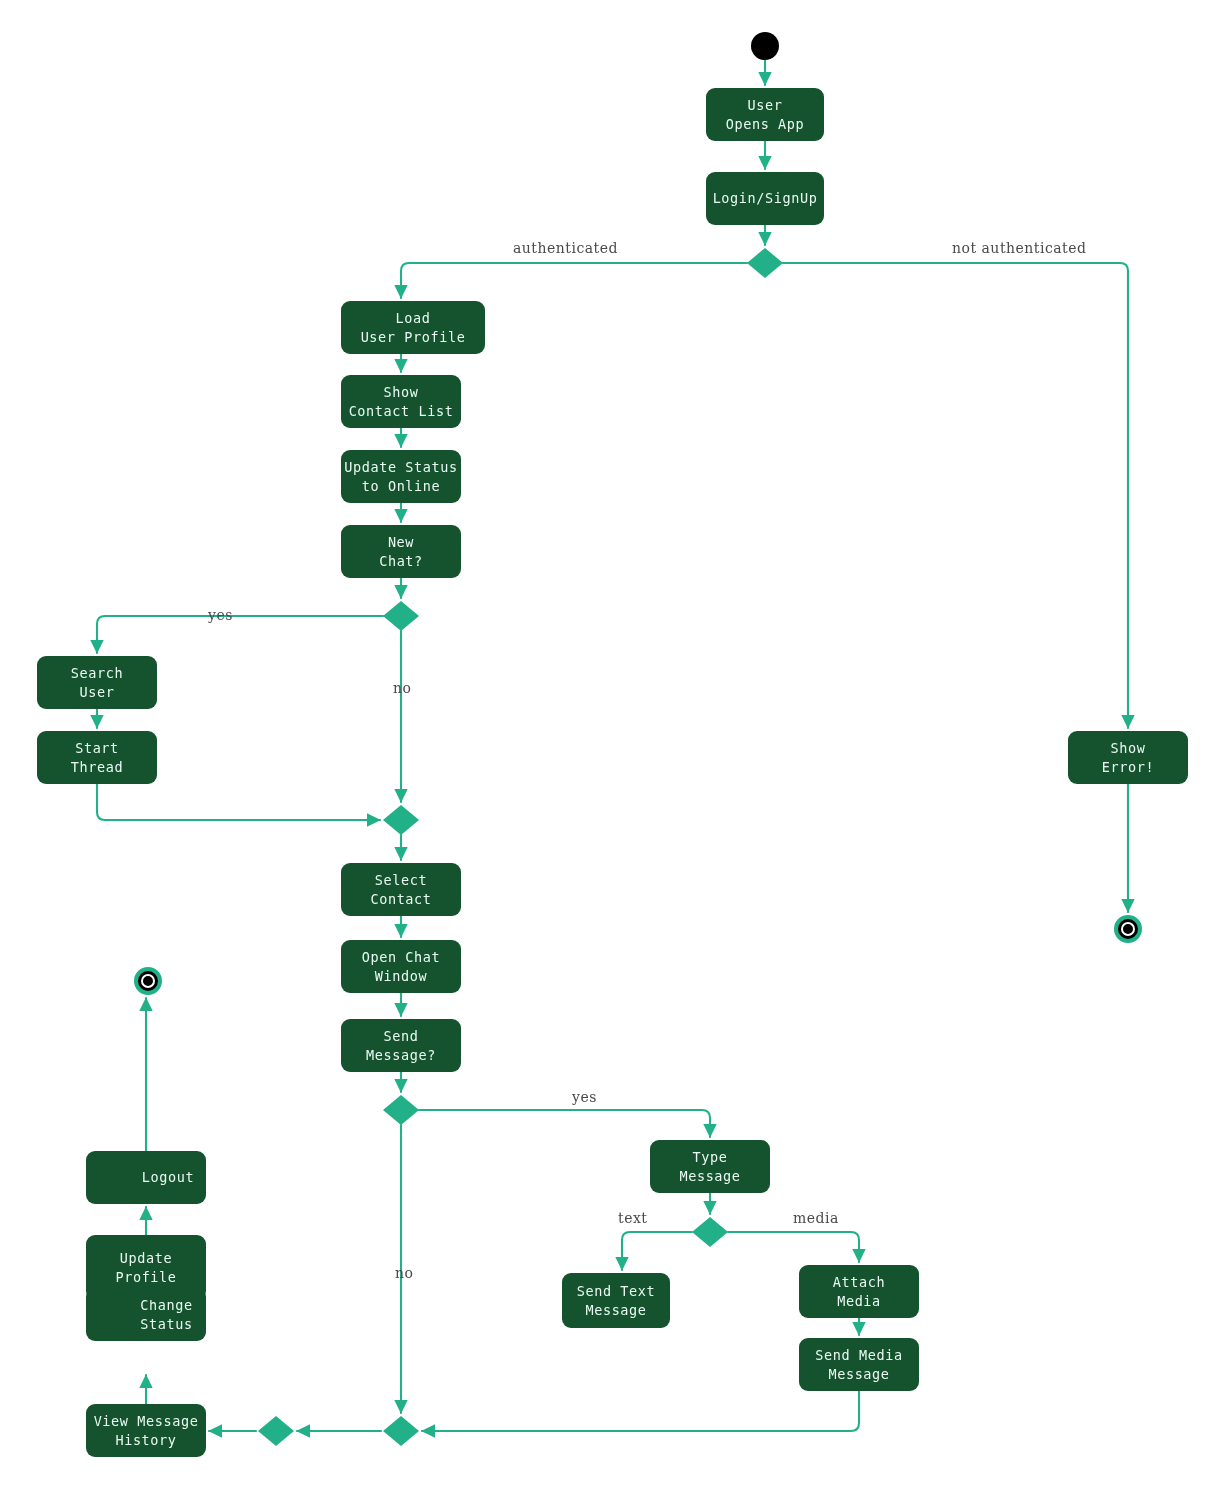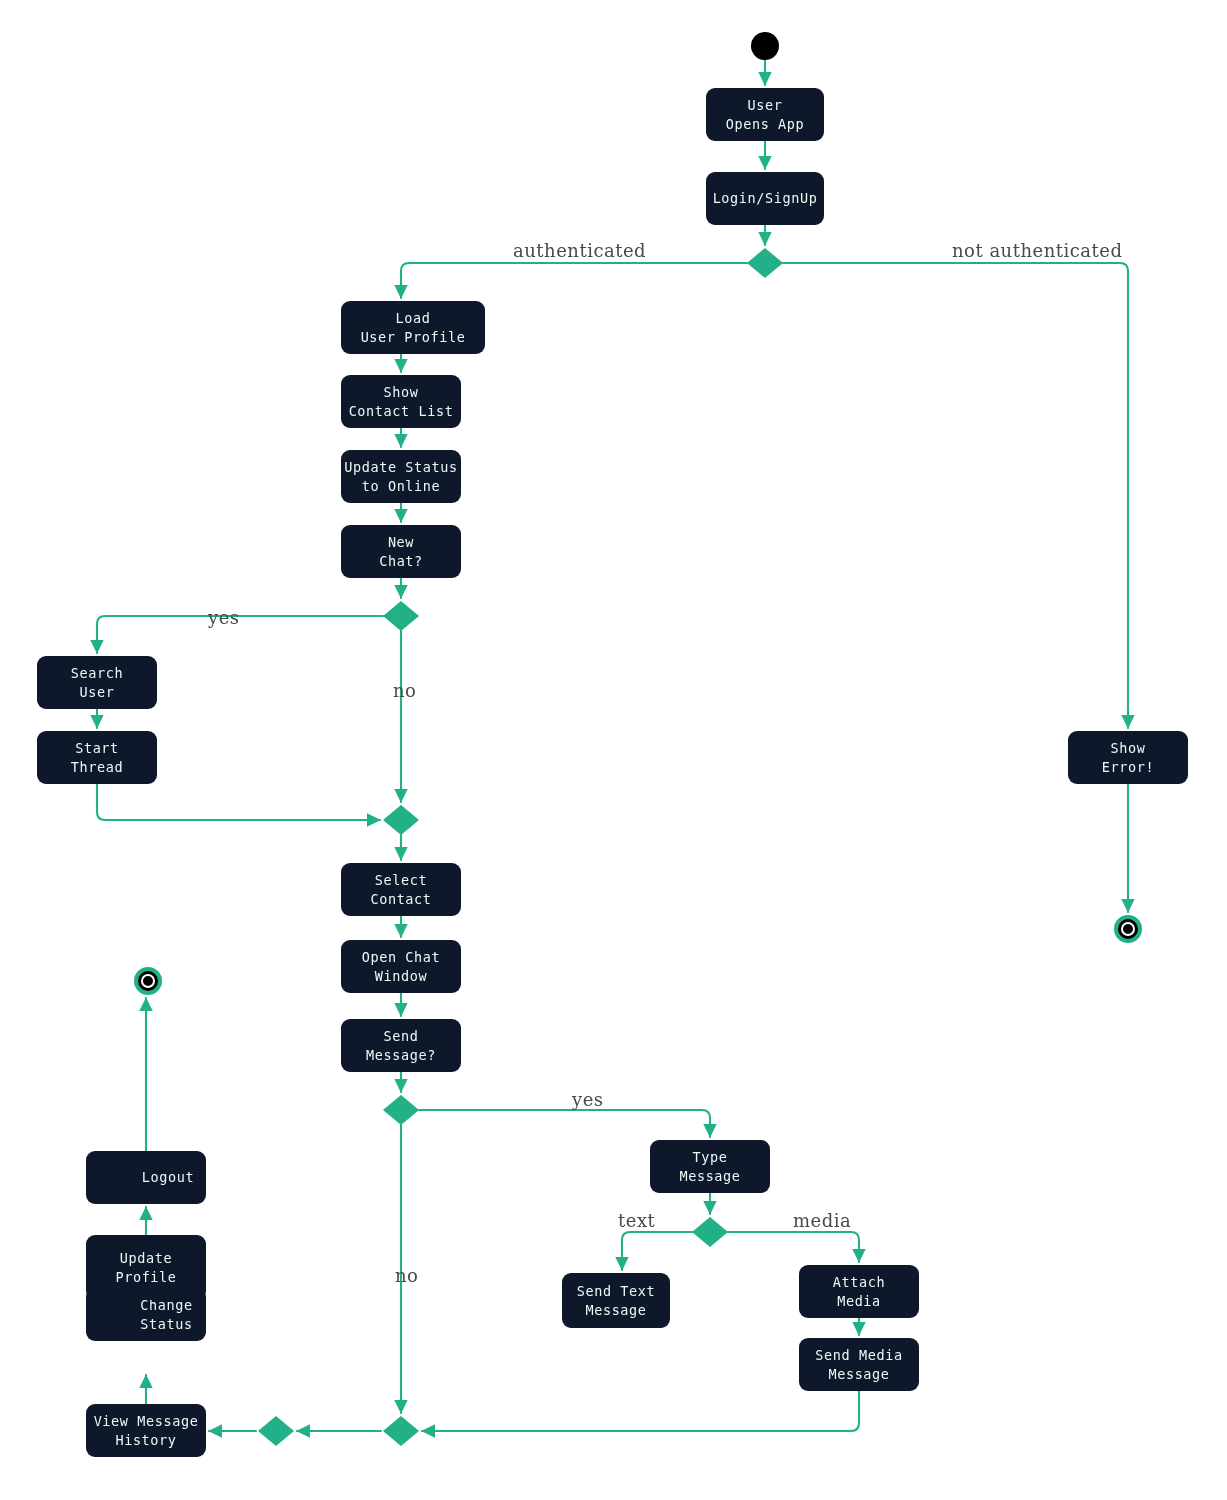--- a/index.html
+++ b/index.html
@@ -8,39 +8,39 @@
     width:1227px;
     height:1500px;
     background:#ffffff;
     overflow:hidden;
     font-family:"DejaVu Sans Mono", monospace;
   }
   svg#wires{position:absolute;left:0;top:0;width:1227px;height:1500px;}
   .node{
     position:absolute;
     box-sizing:border-box;
-    background:#0f172a;
+    background:#14532d;
     border-radius:9px;
     color:#eafaf4;
     font-family:"DejaVu Sans Mono","Liberation Mono",monospace;
     font-size:13.5px;
     line-height:19px;
     letter-spacing:0.6px;
     text-align:center;
     display:flex;
     align-items:center;
     justify-content:center;
     white-space:pre;
     user-select:none;
   }
   .edge-label{
     position:absolute;
     color:#4a4a4a;
     font-family:"DejaVu Serif","Liberation Serif",serif;
-    font-size:18px;
+    font-size:14px;
     letter-spacing:0.5px;
     white-space:nowrap;
     user-select:none;
   }
   .start-node{
     position:absolute;
     width:28px;height:28px;
     border-radius:50%;
     background:#000000;
   }

